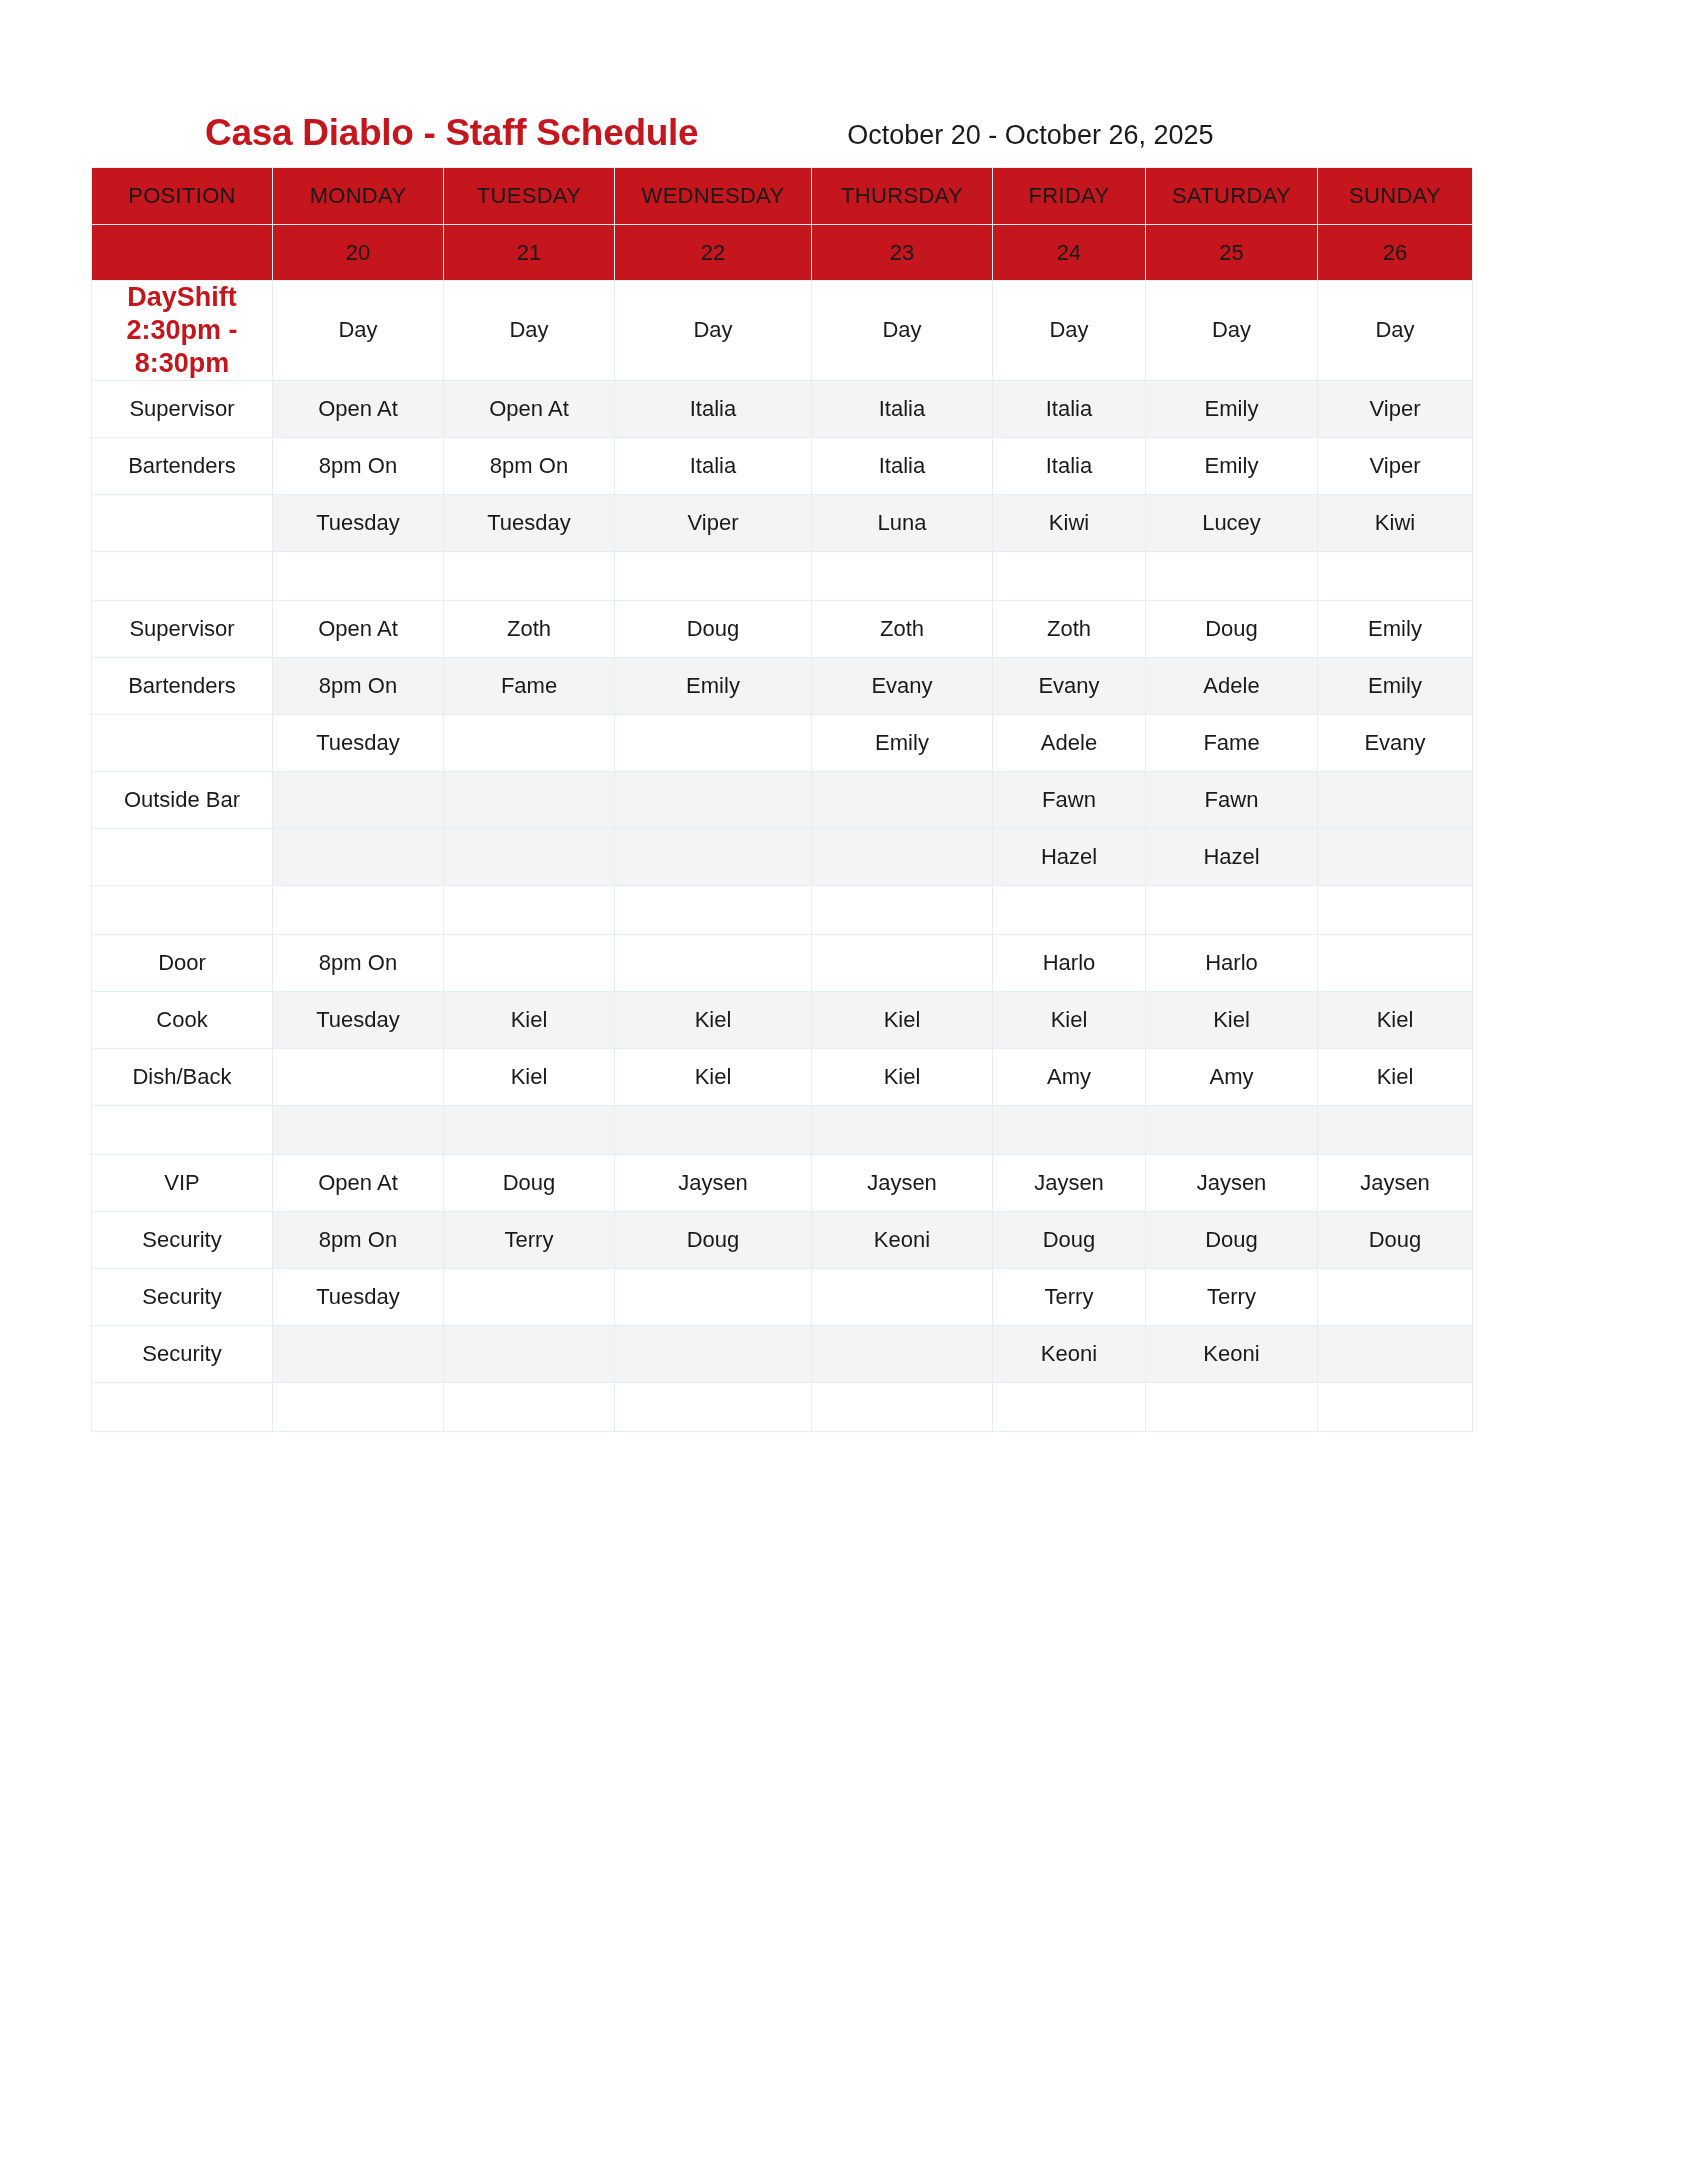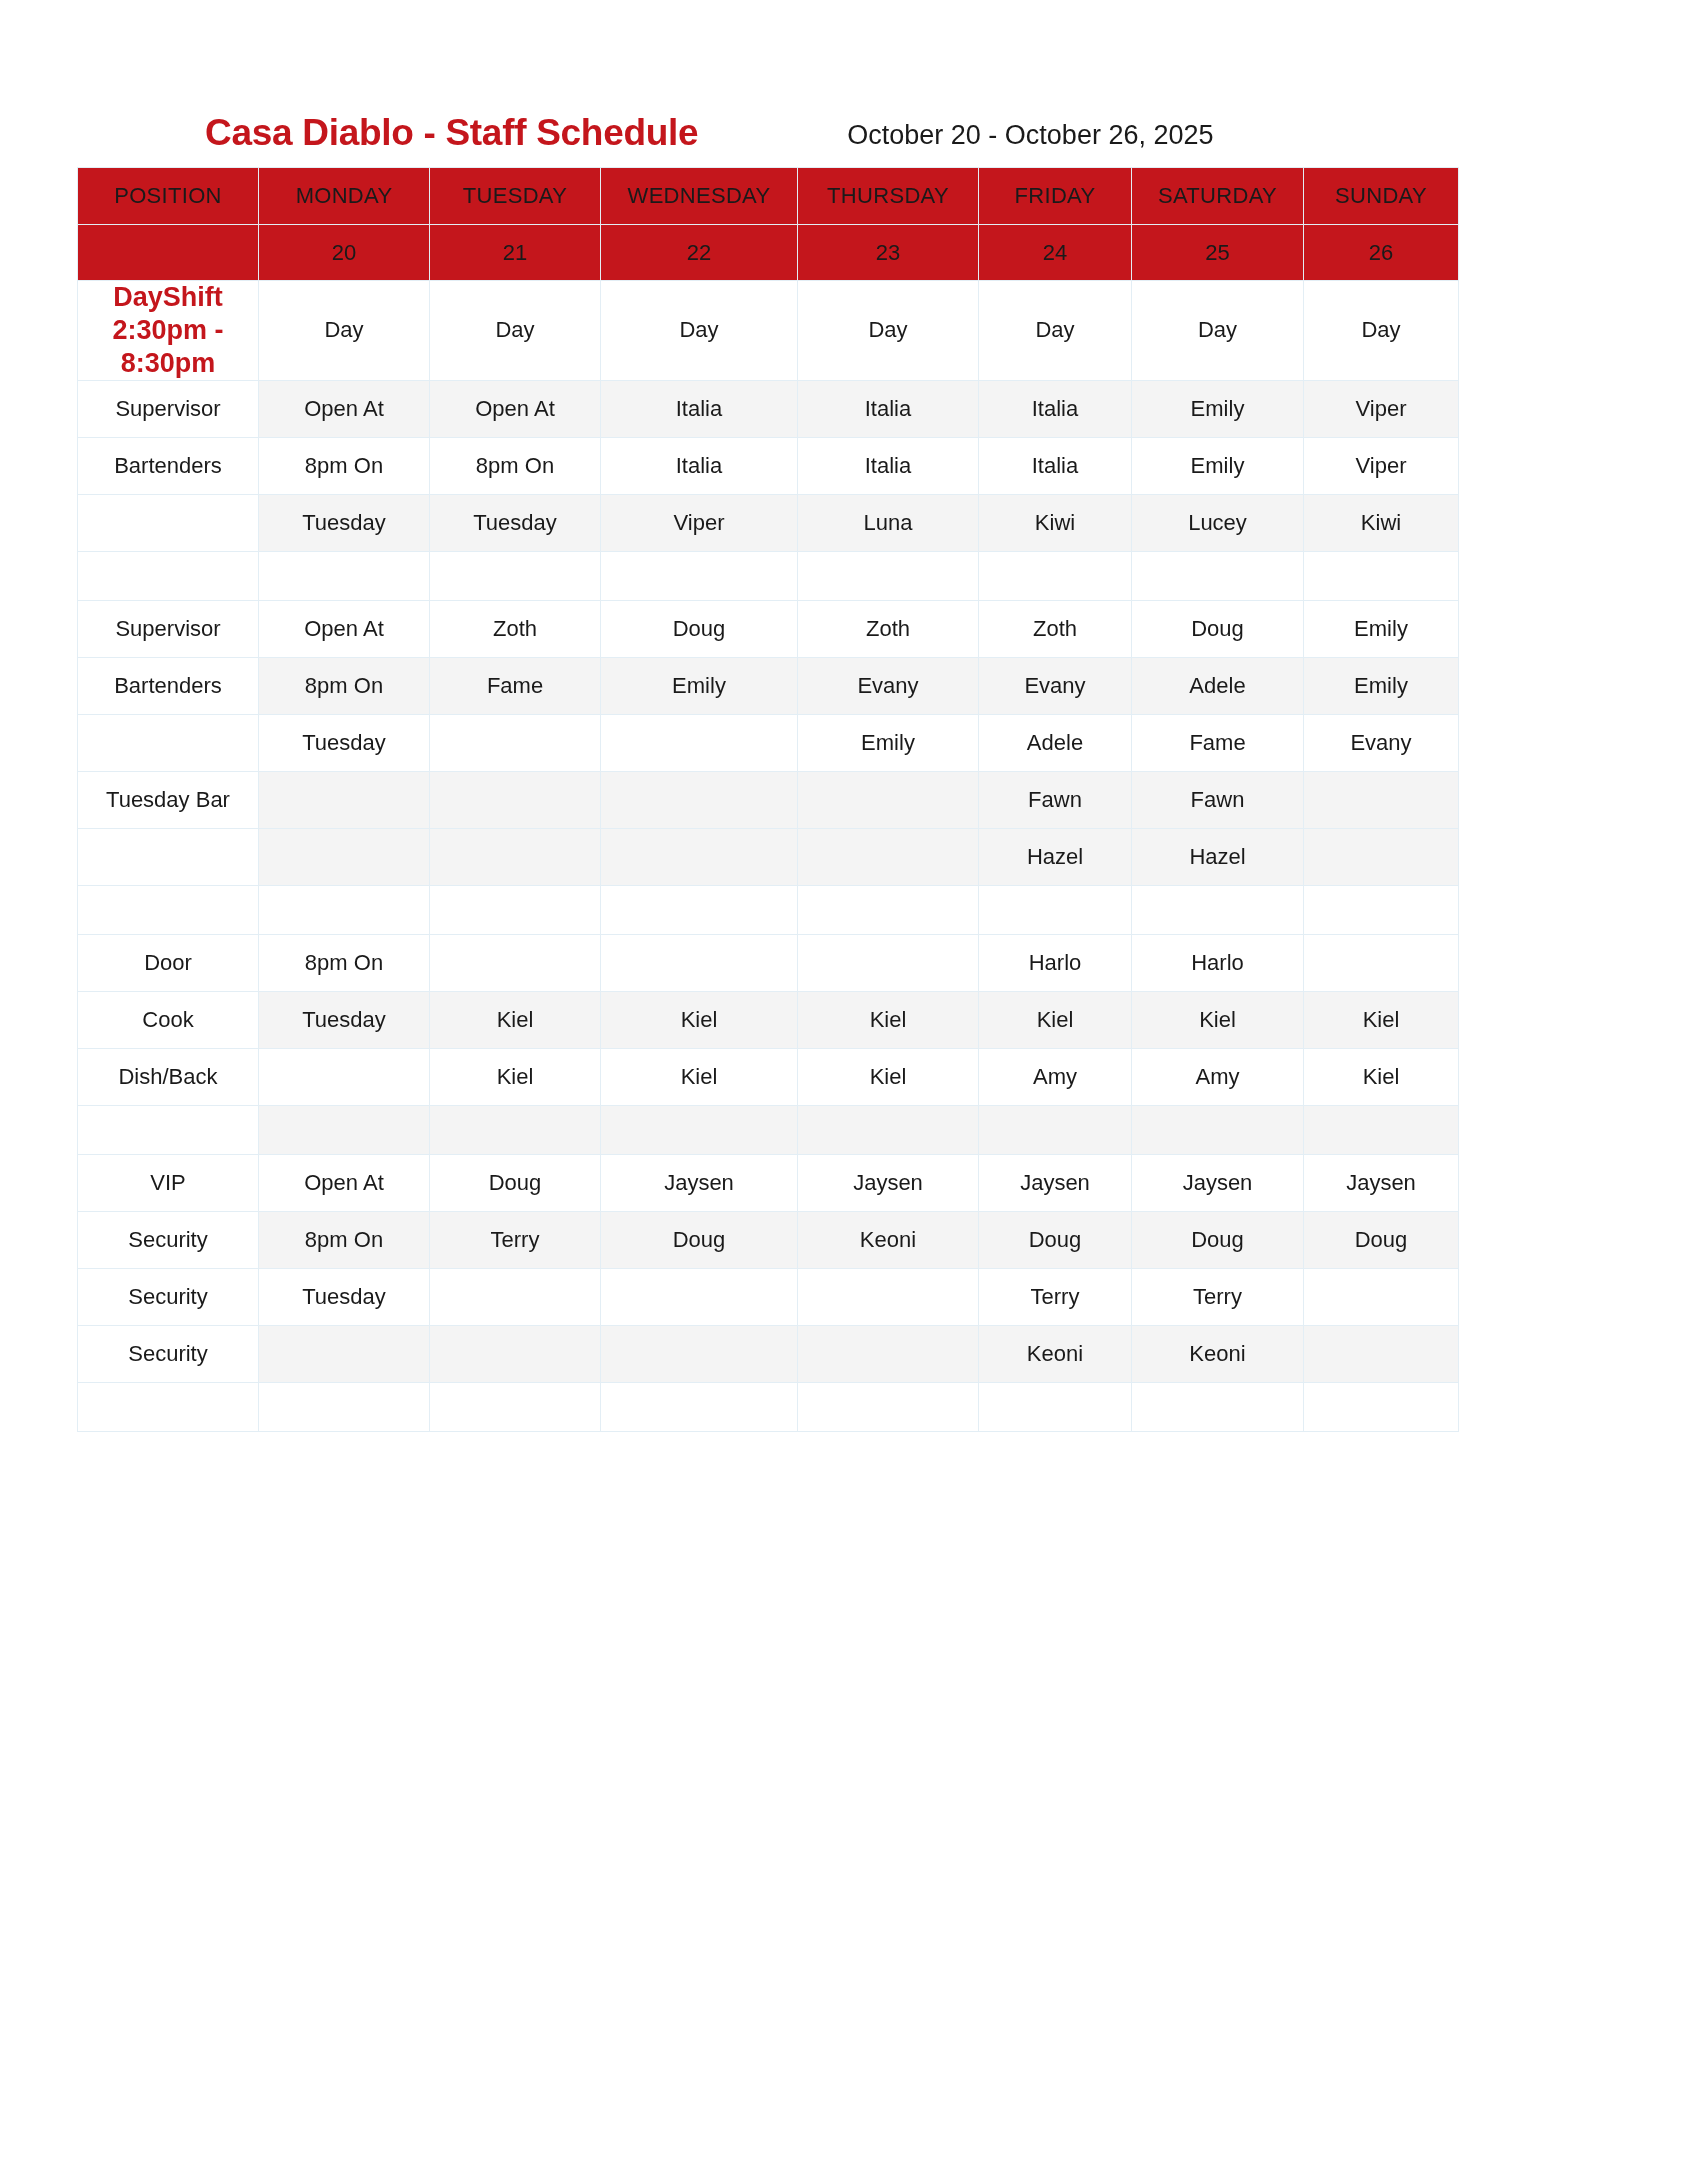--- a/index.html
+++ b/index.html
@@ -40,21 +40,21 @@
   }
   .date-range {
     font-size: 27px;
     color: #1a1a1a;
     white-space: nowrap;
     margin-left: 149px;
     padding-bottom: 2.6px;
   }
   table.schedule {
     position: absolute;
-    left: 77px;
+    left: 91px;
     top: 167px;
     width: 1382px;
     border-collapse: collapse;
     table-layout: fixed;
   }
   table.schedule td, table.schedule th {
     border: 0.9px solid #e3eef5;
     padding: 0;
     margin: 0;
     text-align: center;
@@ -237,21 +237,21 @@
           <td class="pos"></td>
           <td class="note">Tuesday</td>
           <td class=""></td>
           <td class=""></td>
           <td class="">Emily</td>
           <td class="">Adele</td>
           <td class="">Fame</td>
           <td class="">Evany</td>
         </tr>
         <tr class="row-grey">
-          <td class="pos">Tuesday Bar</td>
+          <td class="pos">Outside Bar</td>
           <td class=""></td>
           <td class=""></td>
           <td class=""></td>
           <td class=""></td>
           <td class="">Fawn</td>
           <td class="">Fawn</td>
           <td class=""></td>
         </tr>
         <tr class="row-grey">
           <td class="pos"></td>

